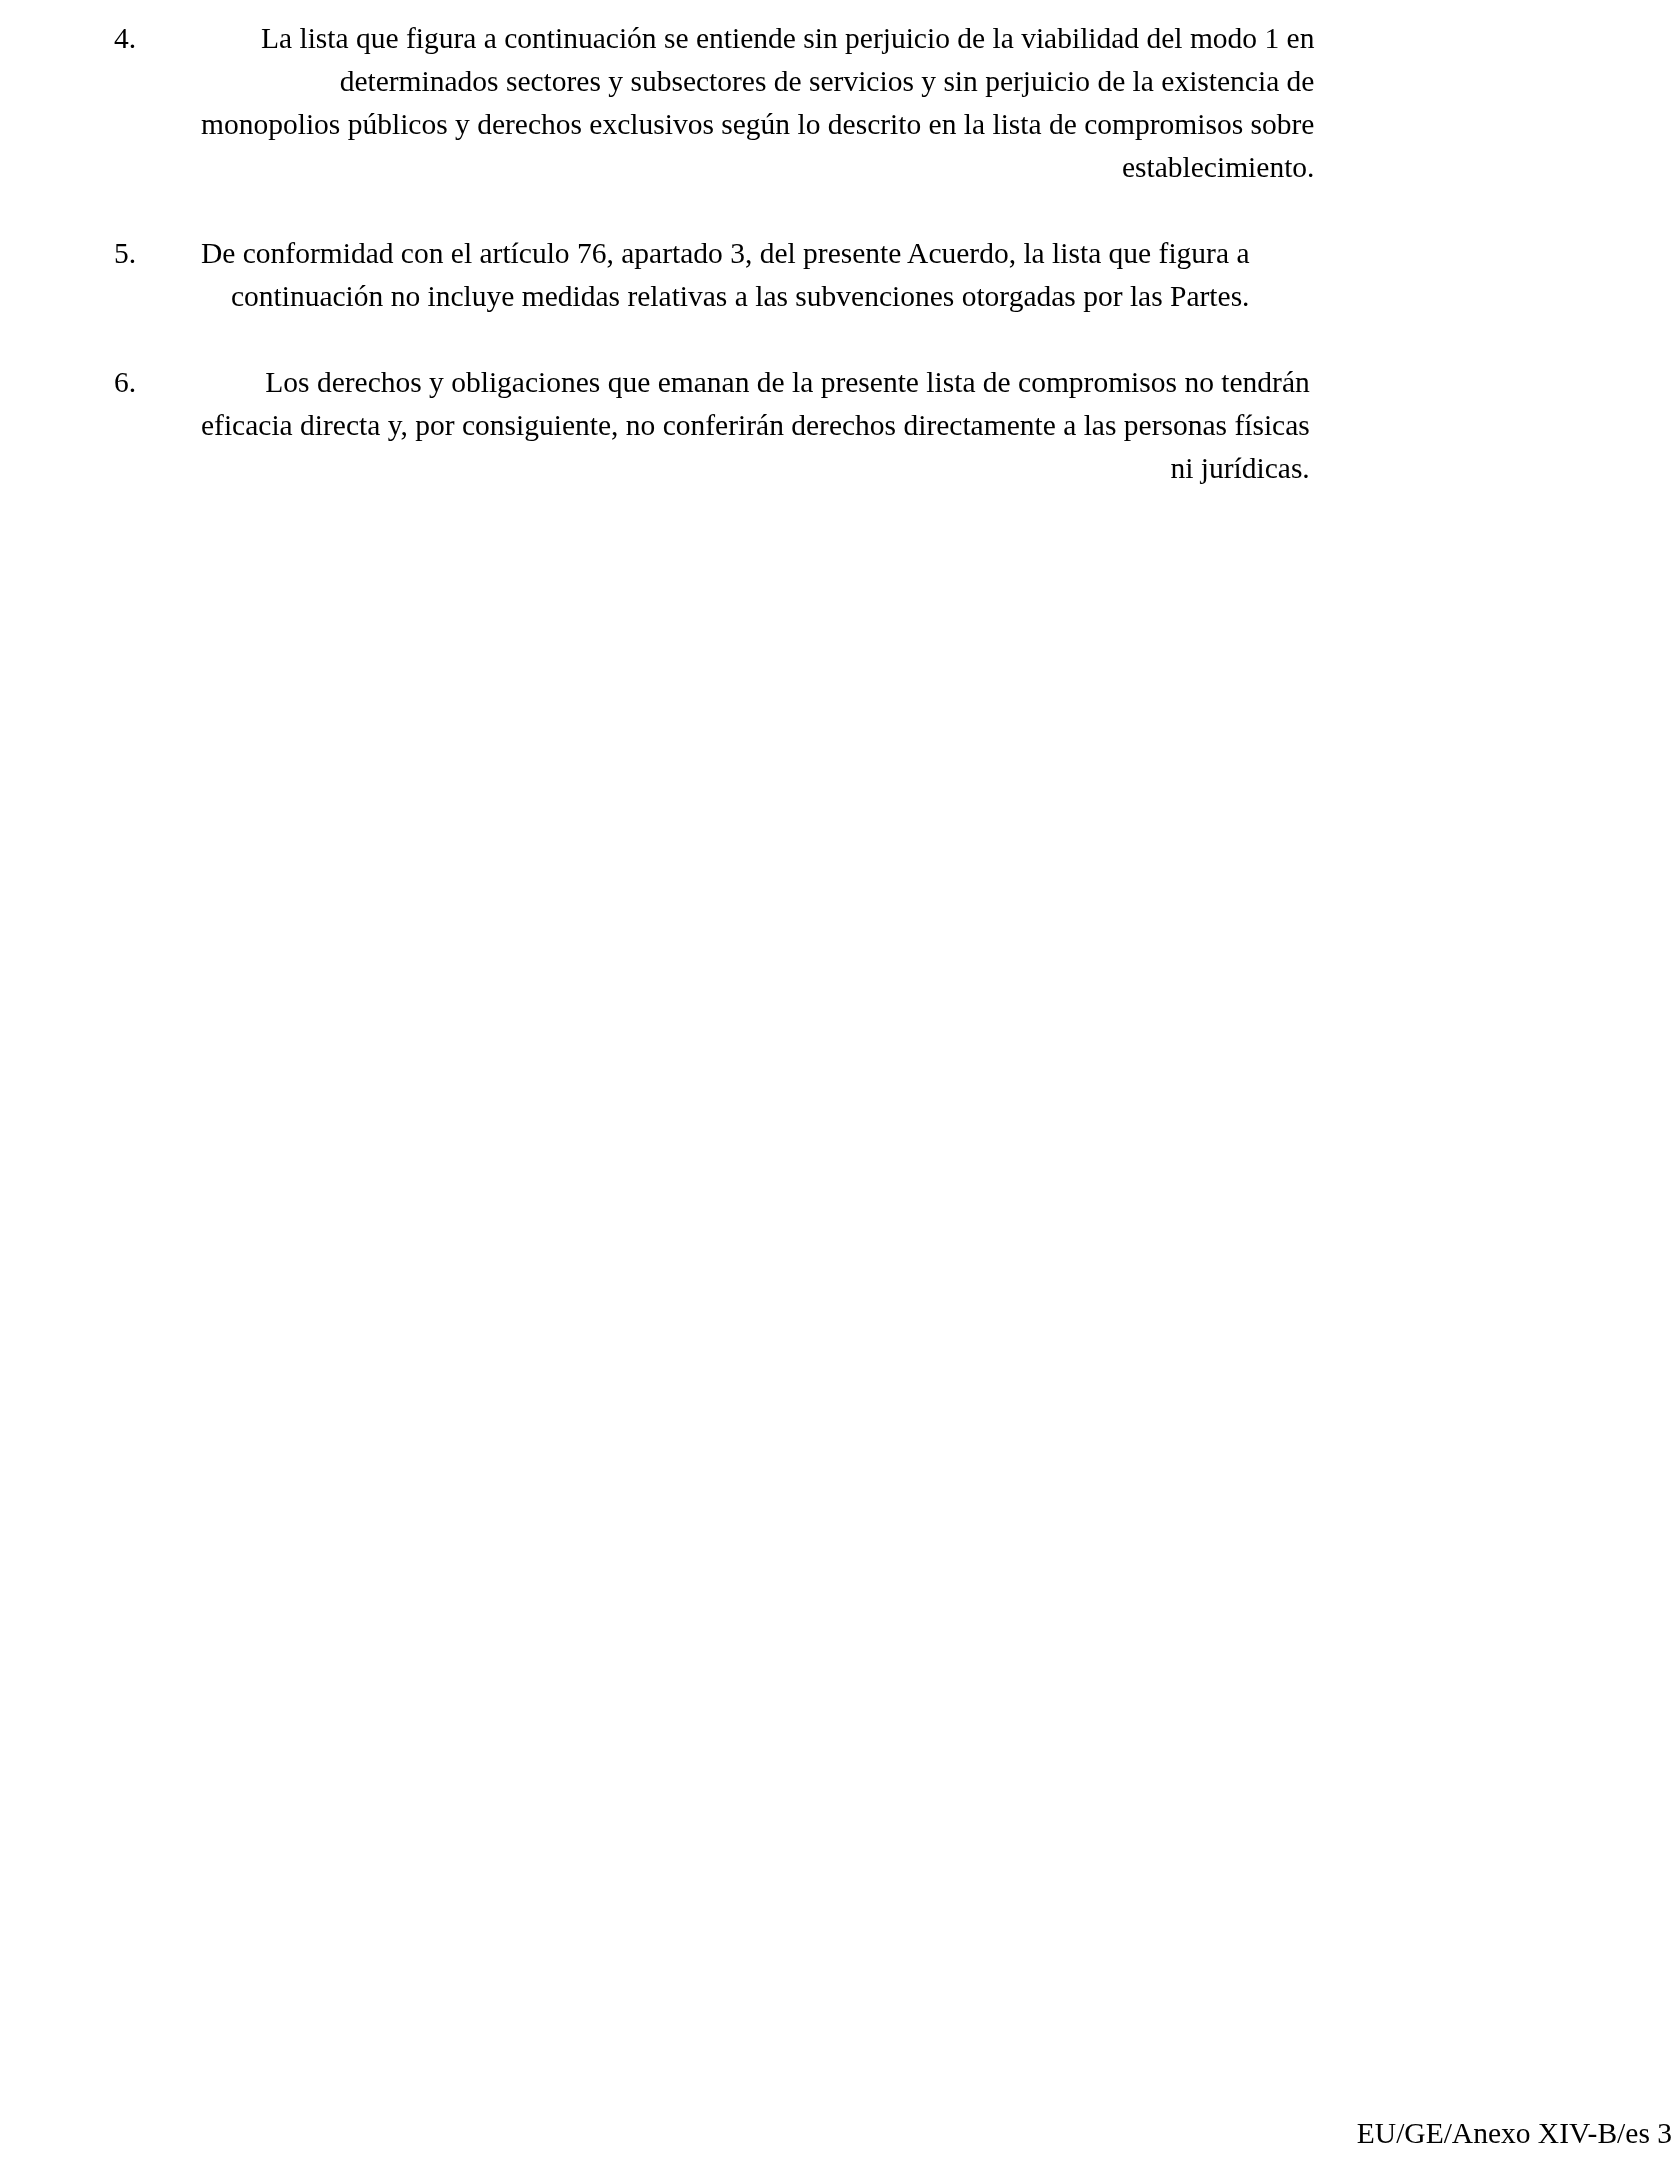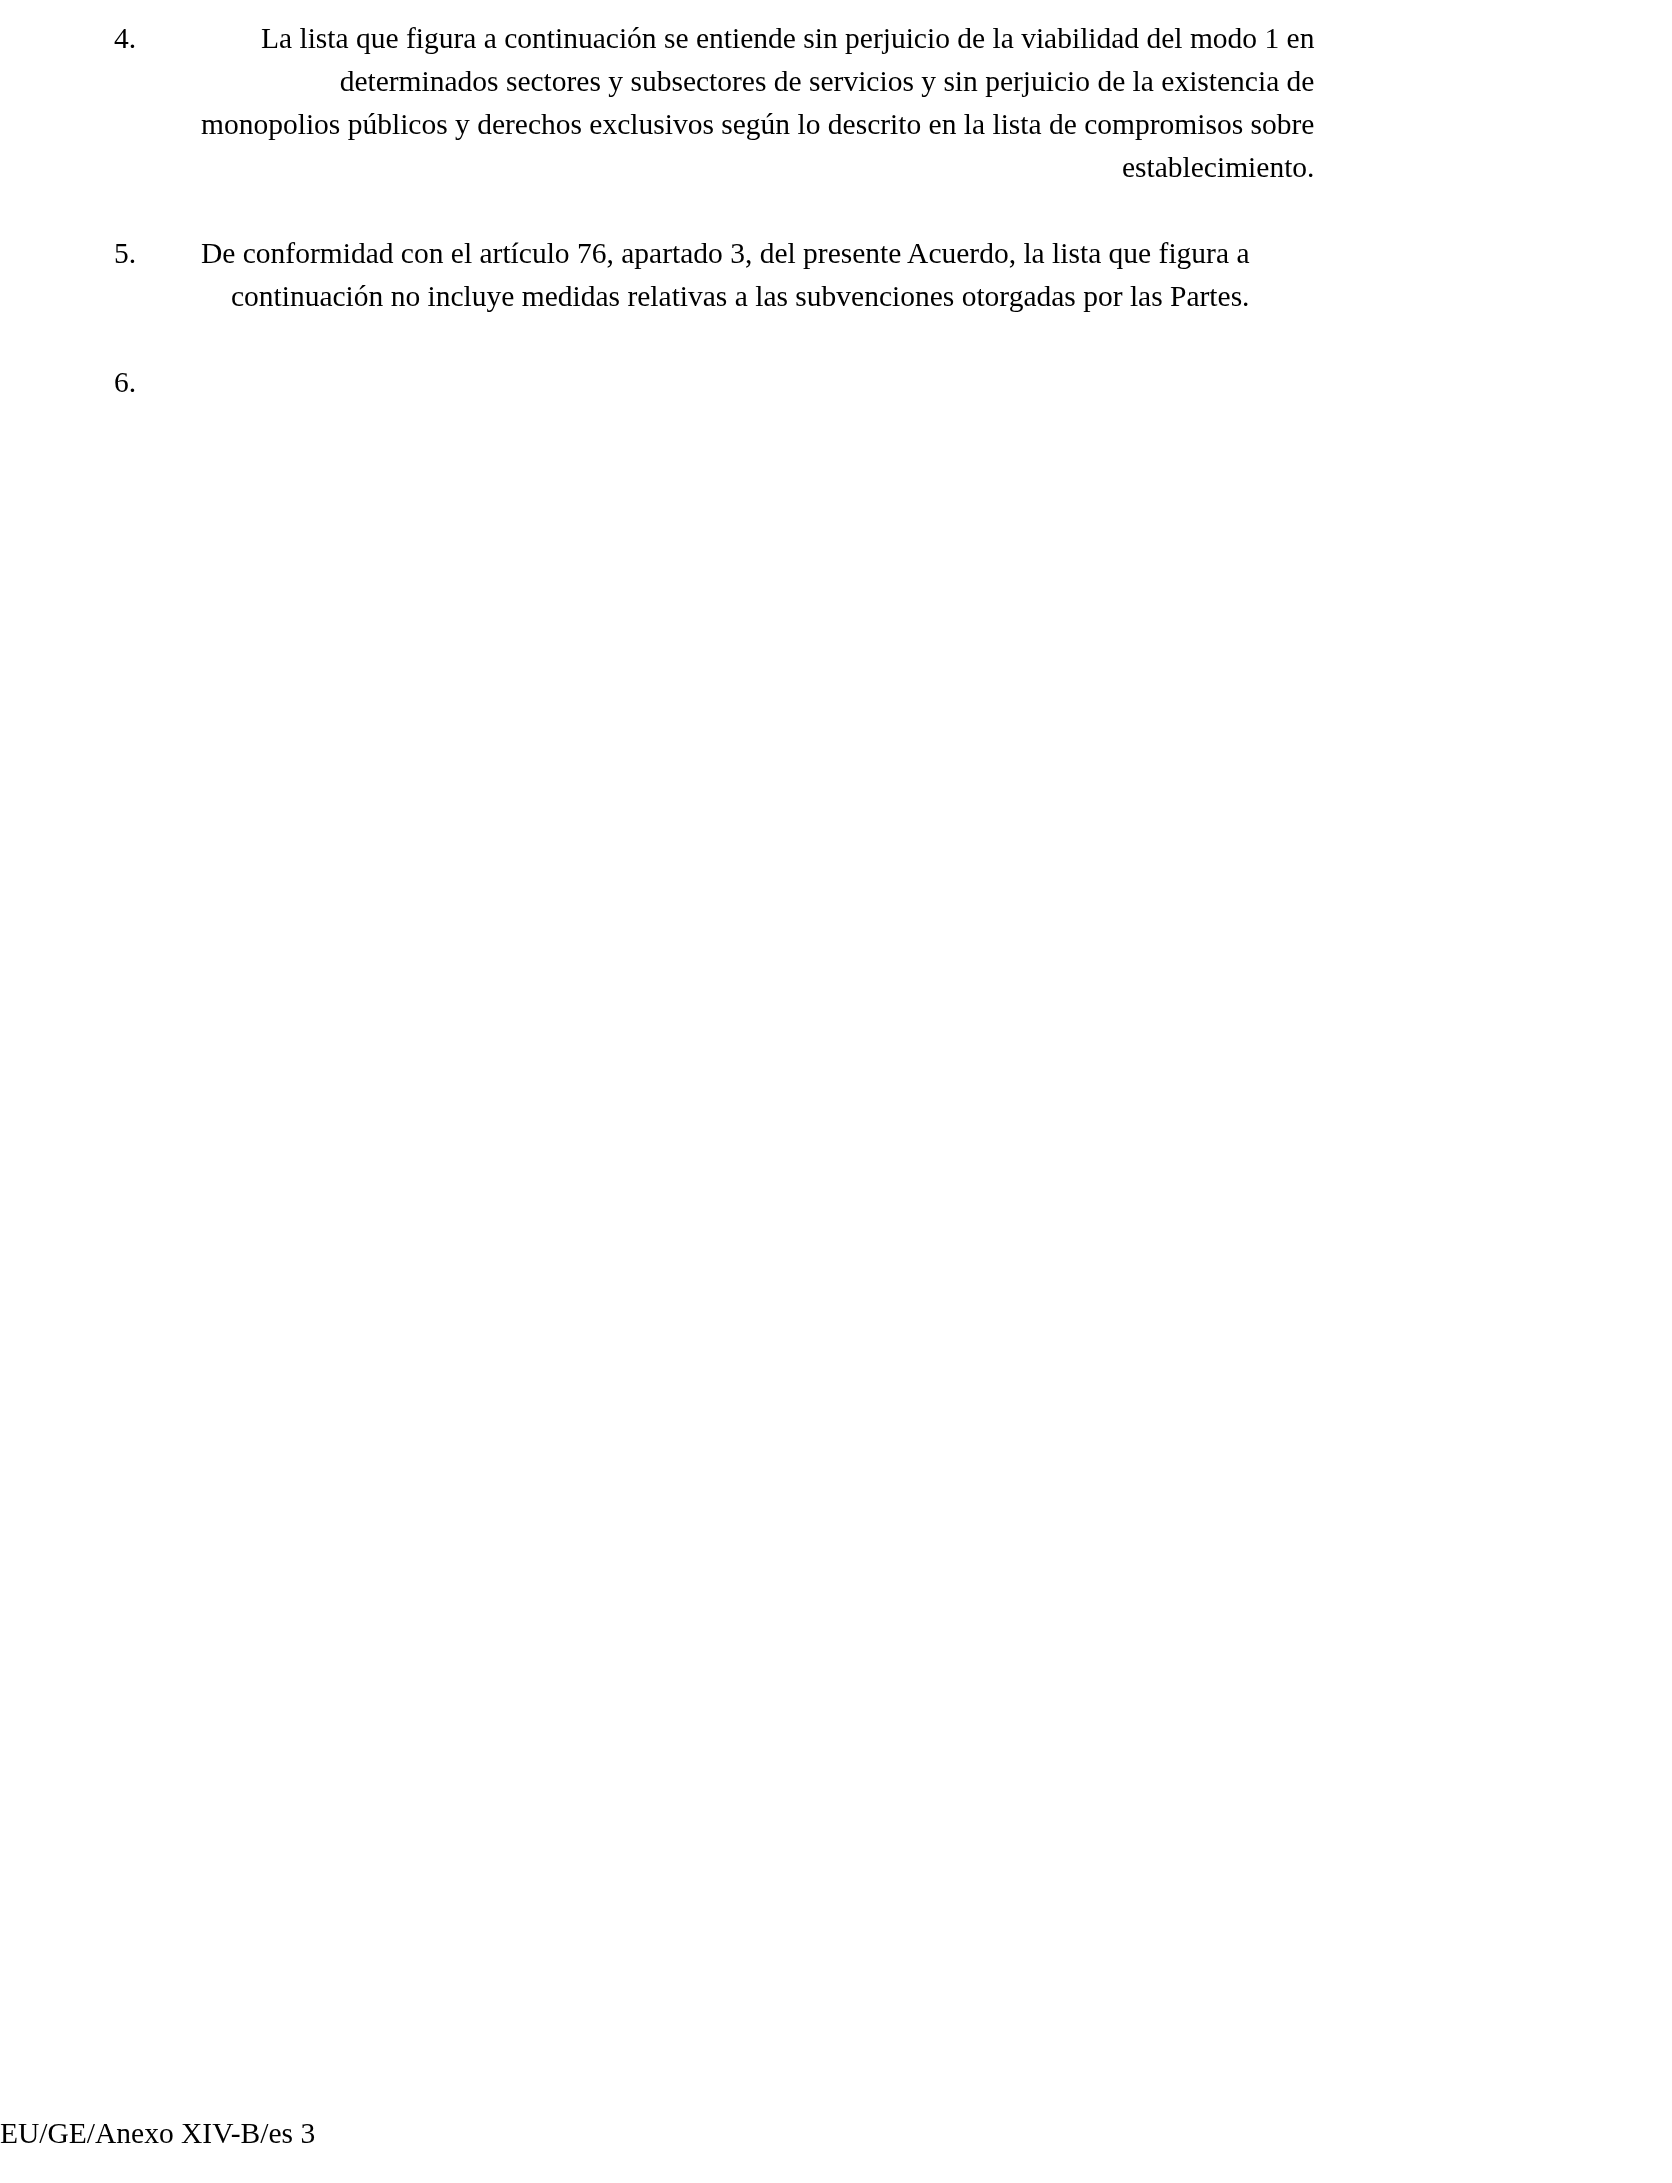--- a/index.html
+++ b/index.html
@@ -36,21 +36,21 @@
   .para-text {
     white-space: pre-line;
     max-width: 1416px;
     text-align: right;
   }
   .footer {
     position: absolute;
     left: 0;
     right: 0;
     bottom: 28px;
-    text-align: left;
+    text-align: right;
   }
 </style>
 </head>
 <body>
 
 <div class="page">
   <div class="content">
 
     <div class="para">
       <div class="para-number">4.</div>
@@ -61,19 +61,22 @@
     </div>
 
     <div class="para">
       <div class="para-number">5.</div>
       <div class="para-text">De conformidad con el artículo 76, apartado 3, del presente Acuerdo, la lista que figura a
 continuación no incluye medidas relativas a las subvenciones otorgadas por las Partes.</div>
     </div>
 
     <div class="para">
       <div class="para-number">6.</div>
+      <div class="para-text">Los derechos y obligaciones que emanan de la presente lista de compromisos no tendrán
+eficacia directa y, por consiguiente, no conferirán derechos directamente a las personas físicas
+ni jurídicas.</div>
     </div>
 
   </div>
 
   <div class="footer">EU/GE/Anexo XIV-B/es 3</div>
 </div>
 
 
 </body></html>

